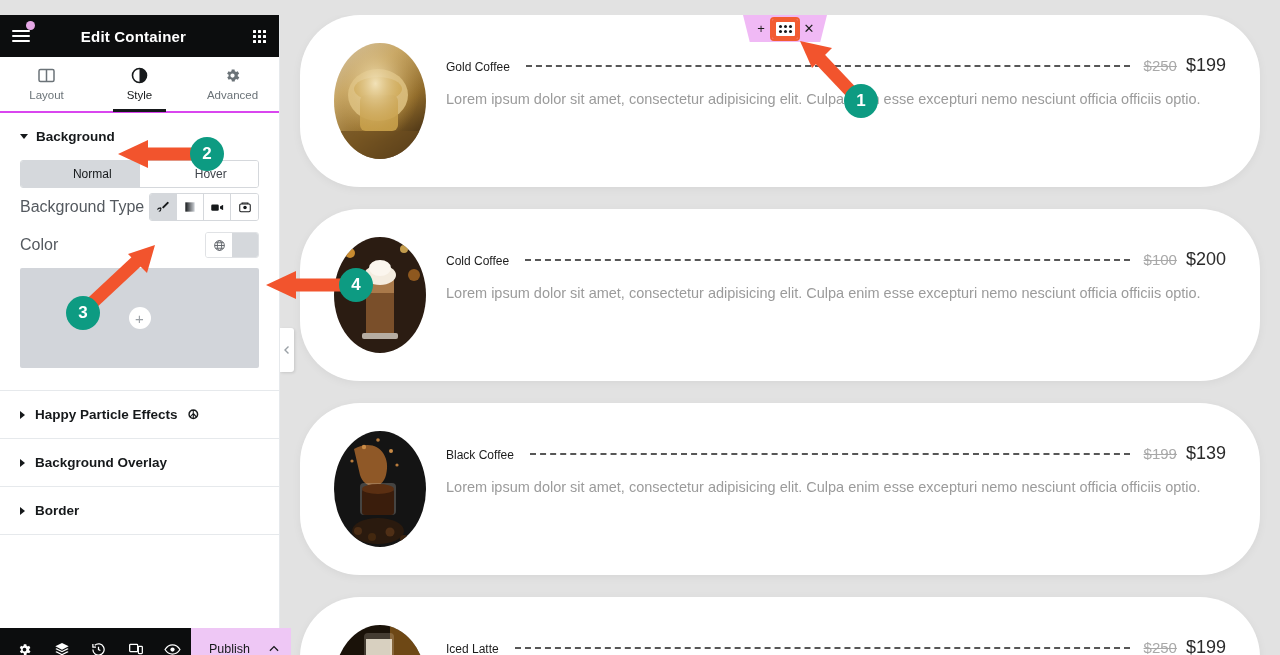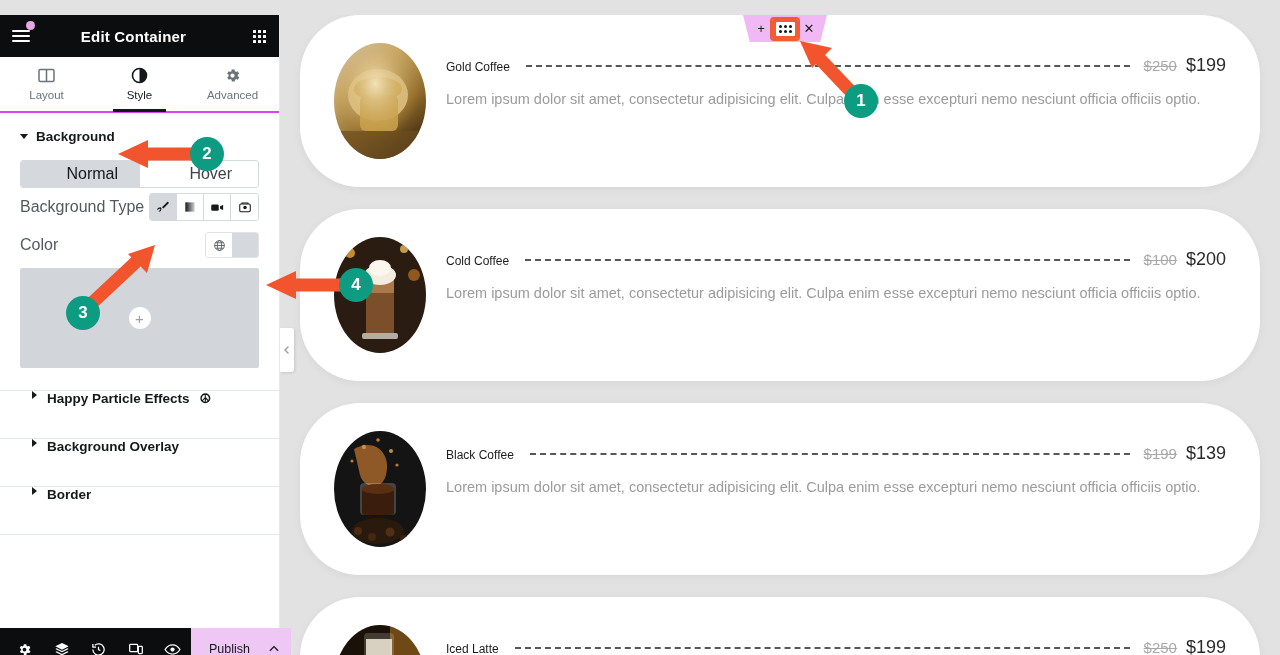--- a/index.html
+++ b/index.html
@@ -78,21 +78,21 @@
     width: 0; height: 0; border-top: 4px solid transparent; border-bottom: 4px solid transparent;
     border-left: 5px solid #16191b; display: inline-block;
   }
 
   .seg {
     margin: 4px 20px 0 20px; height: 28px; display: flex;
     border: 1px solid #d5d8dc; border-radius: 3px; overflow: hidden;
   }
   .seg div {
     flex: 1; display: flex; align-items: center; justify-content: center;
-    font-size: 16px; color: #3f444b; cursor: pointer; background: #fff; padding-left: 24px;
+    font-size: 12px; color: #3f444b; cursor: pointer; background: #fff; padding-left: 24px;
   }
   .seg div.on { background: #d5d8dc; color: #16191b; }
 
   .row {
     display: flex; align-items: center; justify-content: space-between;
     padding: 0 20px; height: 38px;
   }
   .row-label { font-size: 16px; color: #54595f; }
 
   .bgtypes { display: flex; border: 1px solid #d5d8dc; border-radius: 3px; overflow: hidden; }
@@ -116,22 +116,22 @@
     display: flex; align-items: center; justify-content: center; cursor: pointer;
   }
   .dropzone .plus {
     width: 22px; height: 22px; border-radius: 50%; background: #fff;
     display: flex; align-items: center; justify-content: center;
     color: #9ba0a6; font-size: 15px; line-height: 1;
   }
 
   .accordion { margin-top: 22px; border-top: 1px solid #e6e9ec; }
   .acc-item {
-    display: flex; gap: 10px;
-    padding: 0 32px; height: 48px; border-bottom: 1px solid #e6e9ec;
+    display: flex; align-items: center; gap: 10px;
+    padding: 0 20px; height: 48px; border-bottom: 1px solid #e6e9ec;
     font-size: 13.5px; font-weight: bold; color: #16191b; cursor: pointer;
   }
   .acc-item .emoji { font-size: 13px; }
 
   
   .panel-footer {
     height: 42px; background: #0c0d0e; display: flex; align-items: center;
     flex: 0 0 42px;
   }
   .footer-icons { display: flex; align-items: center; gap: 0; padding-left: 6px; }

